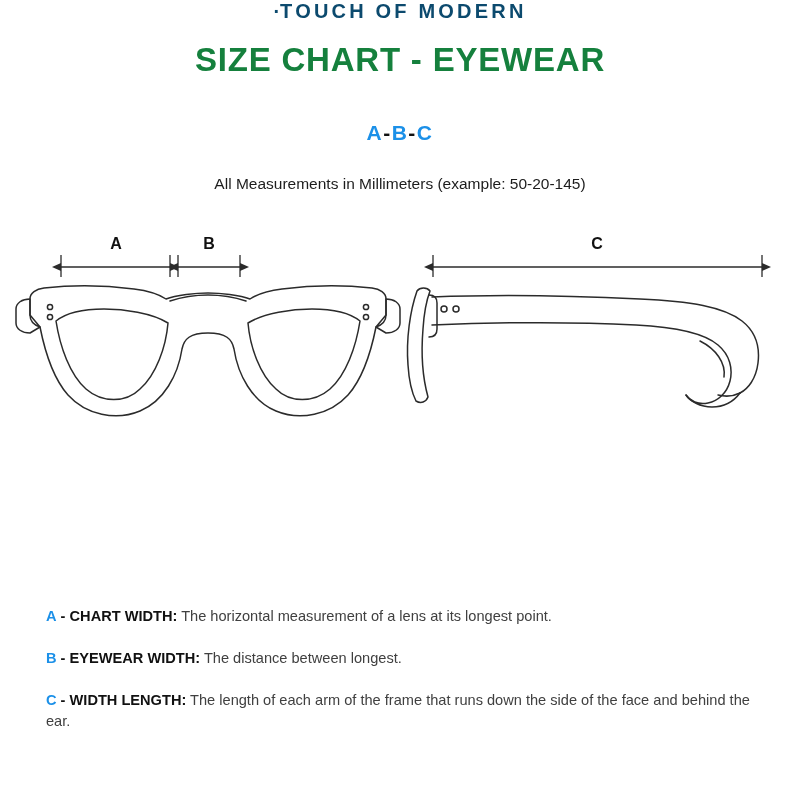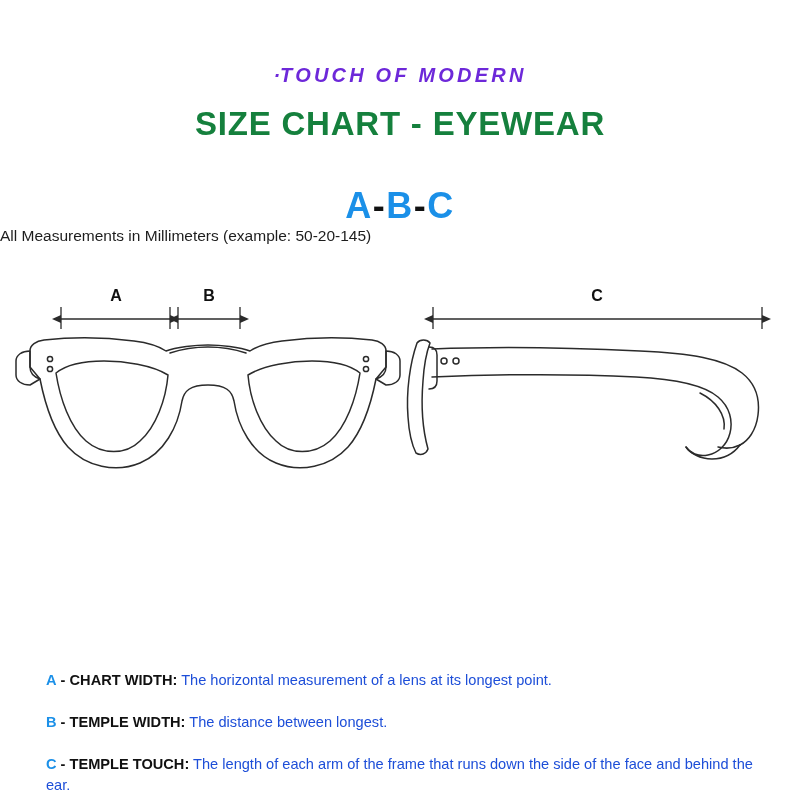--- a/index.html
+++ b/index.html
@@ -18,51 +18,50 @@
   .page {
     width: 800px;
     height: 800px;
     position: relative;
     box-sizing: border-box;
   }
 
   
   .brand {
     text-align: center;
-    margin-top: 64px;
     font-size: 20px;
     font-weight: bold;
     letter-spacing: 3.2px;
-    color: #6d28d9;
-    font-style: italic;
+    color: #0c4a6e;
   }
   .brand .tick {
     font-size: 20px;
     vertical-align: top;
     letter-spacing: 0;
   }
   .title {
     text-align: center;
     margin-top: 18px;
     font-size: 33px;
     font-weight: bold;
     letter-spacing: 0.8px;
     color: #15803d;
   }
   .abc {
     text-align: center;
     margin-top: 42px;
-    font-size: 36px;
+    font-size: 21px;
     font-weight: bold;
     letter-spacing: 1.5px;
     color: #1b90e8;
   }
   .abc .dash { color: #111111; }
   .subtitle {
-    margin-top: 0;
+    text-align: center;
+    margin-top: 30px;
     font-size: 15.5px;
     color: #1d1d1d;
   }
 
   
   .diagram {
     position: relative;
     width: 800px;
     height: 230px;
     margin-top: 36px;
@@ -83,21 +82,21 @@
     color: #1a1a1a;
   }
   .legend-row .key {
     color: #1b90e8;
     font-weight: bold;
   }
   .legend-row .term {
     font-weight: bold;
     color: #111111;
   }
-  .legend-row .desc { color: #1d4ed8; }
+  .legend-row .desc { color: #404040; }
 </style>
 </head>
 <body>
 
 <div class="page">
 
   <div class="brand">
     <span class="tick">·</span><span>TOUCH OF MODERN</span>
   </div>
 
@@ -227,24 +226,24 @@
   <div class="legend">
     <div class="legend-row">
       <span class="key">A</span>
       <span class="term">-</span>
       <span class="term">CHART WIDTH:</span>
       <span class="desc">The horizontal measurement of a lens at its longest point.</span>
     </div>
     <div class="legend-row">
       <span class="key">B</span>
       <span class="term">-</span>
-      <span class="term">TEMPLE WIDTH:</span>
+      <span class="term">EYEWEAR WIDTH:</span>
       <span class="desc">The distance between longest.</span>
     </div>
     <div class="legend-row">
       <span class="key">C</span>
       <span class="term">-</span>
-      <span class="term">TEMPLE TOUCH:</span>
+      <span class="term">WIDTH LENGTH:</span>
       <span class="desc">The length of each arm of the frame that runs down the side of the face and behind the ear.</span>
     </div>
   </div>
 
 </div>
 
 </body></html>

